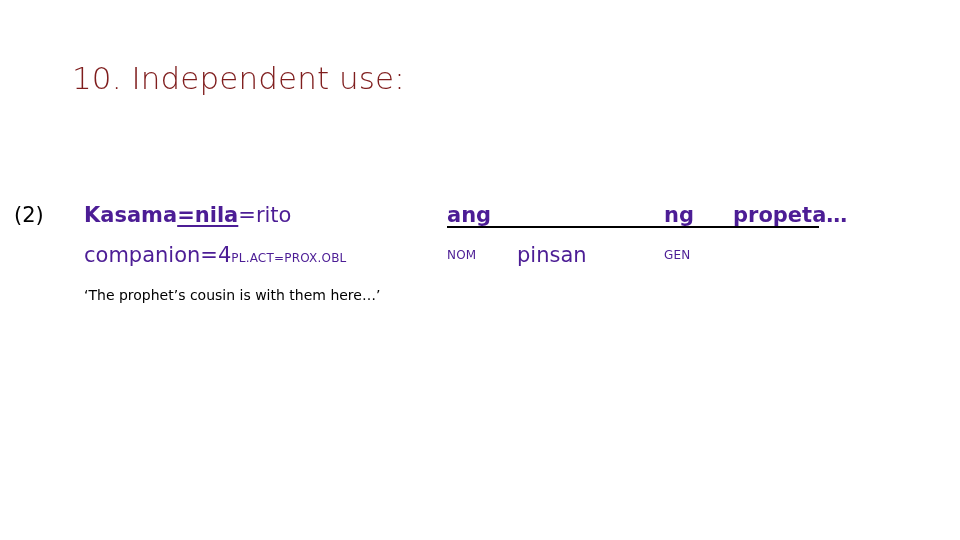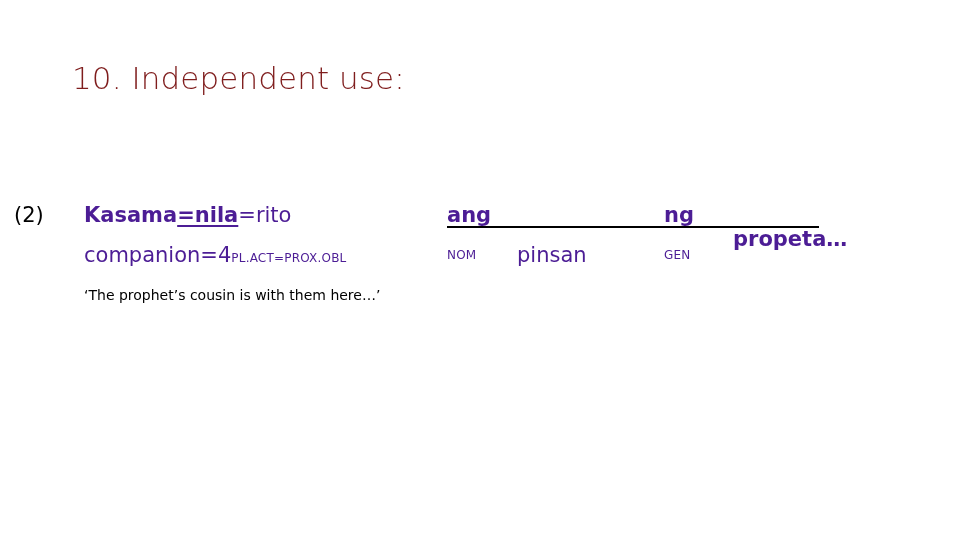--- a/index.html
+++ b/index.html
@@ -49,21 +49,21 @@
     font-size: 21px;
     line-height: 30px;
     font-weight: 400;
     white-space: nowrap;
   }
 
   .col-a { position: absolute; left: 84px;  top: 0; }
   .col-b { position: absolute; left: 447px; top: 0; }
   .col-c { position: absolute; left: 517px; top: 0; }
   .col-d { position: absolute; left: 664px; top: 0; }
-  .col-e { position: absolute; left: 733px; top: 0; margin-top: 24px; }
+  .col-e { position: absolute; left: 733px; top: 0; }
 
   .txt {
     font-size: 21px;
     line-height: 30px;
     font-weight: 400;
     white-space: nowrap;
     color: #4c1d95;
   }
 
   .bold { font-weight: 700; }

